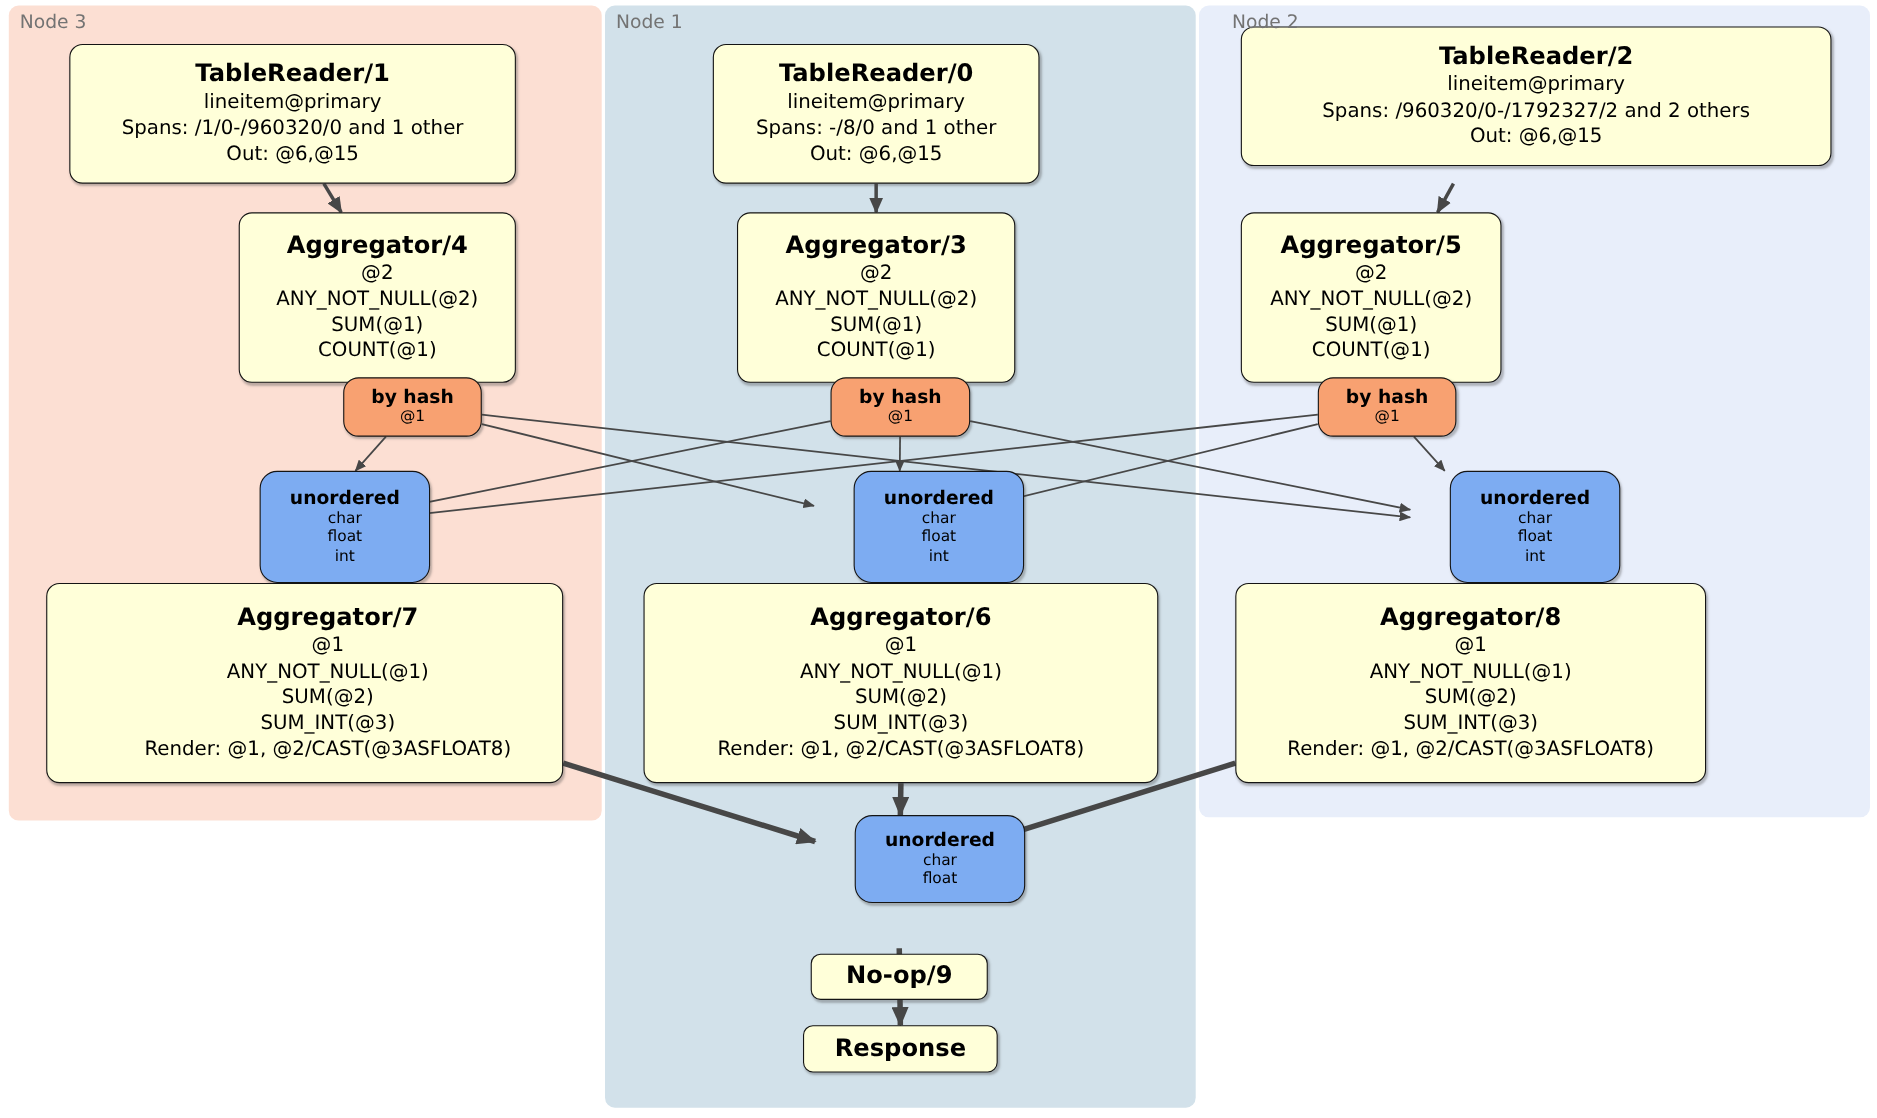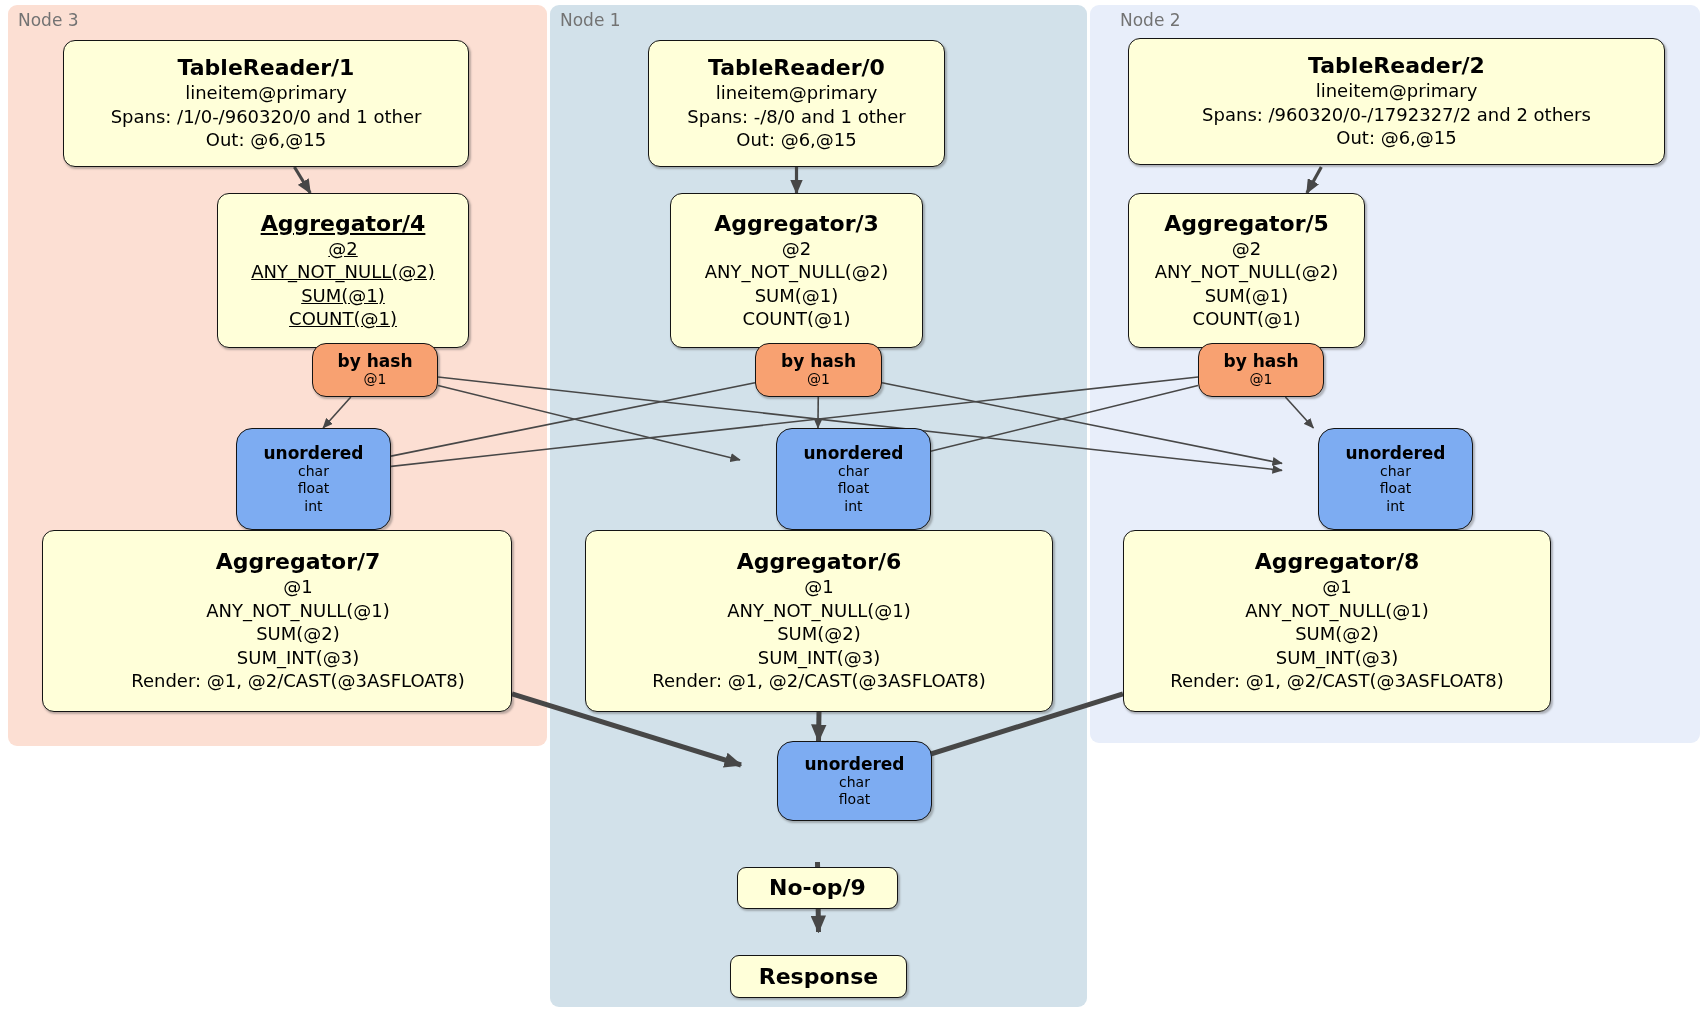--- a/index.html
+++ b/index.html
@@ -67,21 +67,21 @@
       <line x1="817.5" y1="862" x2="818.5" y2="932" stroke="#474747" stroke-width="5" marker-end="url(#ah-l)"></line>
     </svg>
 
   <div class="box yellow" id="tr1" style="left:63px;top:40px;width:406px;height:127px;">
     <div class="title">TableReader/1</div>
     <div class="ln">lineitem@primary</div>
     <div class="ln">Spans: /1/0-/960320/0 and 1 other</div>
     <div class="ln">Out: @6,@15</div>
   </div>
 
-  <div class="box yellow" id="agg4" style="left:217px;top:193px;width:252px;height:155px;text-decoration:underline;">
+  <div class="box yellow" id="agg4" style="left:217px;top:193px;width:252px;height:155px;">
     <div class="title">Aggregator/4</div>
     <div class="ln">@2</div>
     <div class="ln">ANY_NOT_NULL(@2)</div>
     <div class="ln">SUM(@1)</div>
     <div class="ln">COUNT(@1)</div>
   </div>
 
   <div class="box orange" id="byhash3" style="left:312px;top:343px;width:126px;height:54px;">
     <div class="sm-title">by hash</div>
     <div class="sm-ln">@1</div>
@@ -132,21 +132,21 @@
 
   <div class="box yellow" id="agg6" style="left:585px;top:530px;width:468px;height:182px;">
     <div class="title">Aggregator/6</div>
     <div class="ln">@1</div>
     <div class="ln">ANY_NOT_NULL(@1)</div>
     <div class="ln">SUM(@2)</div>
     <div class="ln">SUM_INT(@3)</div>
     <div class="ln">Render: @1, @2/CAST(@3ASFLOAT8)</div>
   </div>
 
-  <div class="box yellow" id="tr2" style="left:1128px;top:38px;width:537px;height:127px;">
+  <div class="box yellow" id="tr2" style="left:1128px;top:24px;width:537px;height:127px;">
     <div class="title">TableReader/2</div>
     <div class="ln">lineitem@primary</div>
     <div class="ln">Spans: /960320/0-/1792327/2 and 2 others</div>
     <div class="ln">Out: @6,@15</div>
   </div>
 
   <div class="box yellow" id="agg5" style="left:1128px;top:193px;width:237px;height:155px;">
     <div class="title">Aggregator/5</div>
     <div class="ln">@2</div>
     <div class="ln">ANY_NOT_NULL(@2)</div>
@@ -178,17 +178,17 @@
   <div class="box blue" id="unordered_final" style="left:741px;top:741px;width:155px;height:80px;">
     <div class="sm-title">unordered</div>
     <div class="sm-ln">char</div>
     <div class="sm-ln">float</div>
   </div>
 
   <div class="box yellow" id="noop9" style="left:737px;top:820px;width:161px;height:42px;border-radius:9px;margin-top:47px;">
     <div class="title">No-op/9</div>
   </div>
 
-  <div class="box yellow" id="response" style="left:730px;top:932px;width:177px;height:43px;border-radius:9px;margin-top:23px;">
+  <div class="box yellow" id="response" style="left:730px;top:932px;width:177px;height:43px;border-radius:9px;">
     <div class="title">Response</div>
   </div>
 
 </div>
 
 </body></html>

